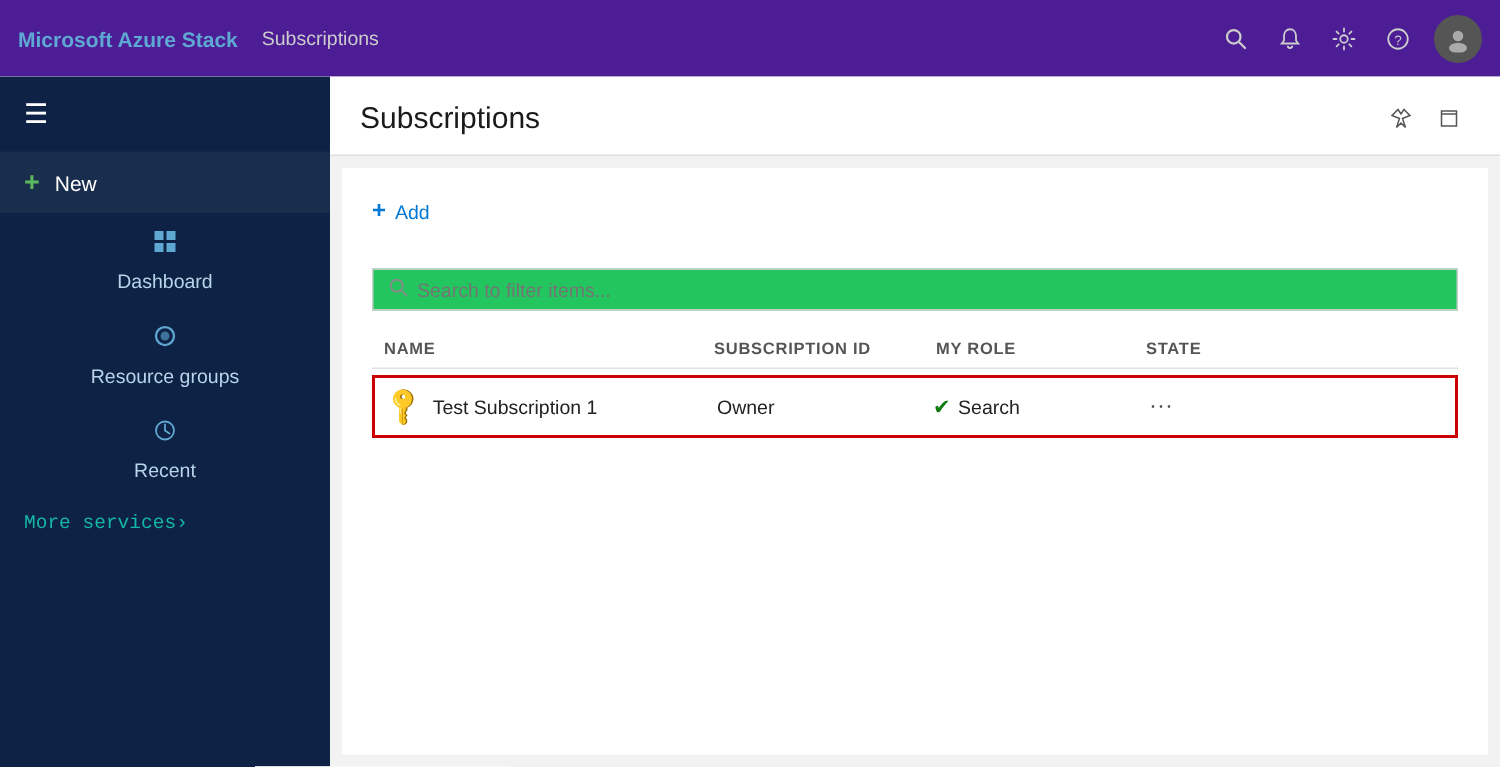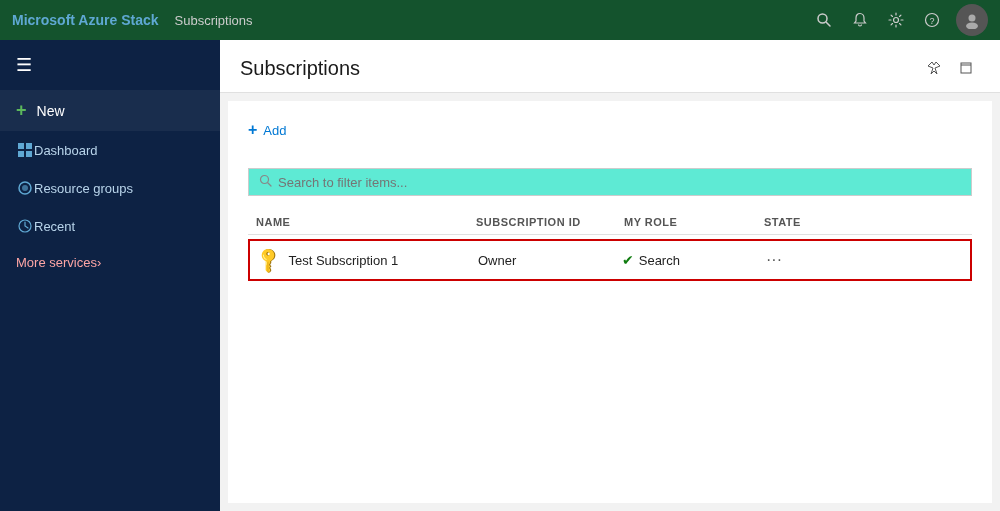--- a/index.html
+++ b/index.html
@@ -1,21 +1,21 @@
 <!DOCTYPE html>
 <html><head>
   <meta charset="utf-8">
   <style>
     * { margin: 0; padding: 0; box-sizing: border-box; }
     body { width: 1000px; height: 511px; font-family: 'Segoe UI', Arial, sans-serif; display: flex; flex-direction: column; overflow: hidden; background: #f2f2f2; }
 
     
     .topbar {
-      background: #14532d;
-      height: 40px;
+      background: #4c1d95;
+      height: 51px;
       display: flex;
       align-items: center;
       padding: 0 12px;
       color: #fff;
       flex-shrink: 0;
     }
     .topbar-brand {
       font-size: 14px;
       font-weight: 600;
       color: #5fa8d3;
@@ -83,21 +83,22 @@
       cursor: pointer;
       padding: 4px;
     }
     .sidebar-item {
       display: flex;
       align-items: center;
       padding: 10px 16px;
       color: #b8d4ea;
       font-size: 13px;
       cursor: pointer;
-      gap: 0;
+      gap: 10px;
+      flex-direction: column;
     }
     .sidebar-item.active {
       background: rgba(255,255,255,0.12);
       color: #fff;
       border-left: 3px solid #e8f0fe;
     }
     .sidebar-item .icon {
       width: 18px;
       height: 18px;
       display: flex;
@@ -117,24 +118,25 @@
     }
     .plus-icon {
       color: #5cb85c;
       font-size: 18px;
       font-weight: bold;
     }
     .more-services {
       display: flex;
       align-items: center;
       padding: 10px 16px;
-      color: #fca5a5;
+      color: #14b8a6;
       font-size: 13px;
       cursor: pointer;
       gap: 0;
+      font-family: Liberation Mono, monospace;
     }
 
     
     .content-area {
       flex: 1;
       display: flex;
       flex-direction: column;
       background: #f2f2f2;
       overflow: hidden;
     }
@@ -192,21 +194,21 @@
       font-weight: bold;
     }
 
     .search-bar {
       display: flex;
       align-items: center;
       border: 1px solid #ccc;
       padding: 5px 10px;
       margin-bottom: 14px;
       gap: 6px;
-      background: #5eead4;
+      background: #22c55e;
       margin-top: 25px;
     }
     .search-icon { color: #888; font-size: 13px; }
     .search-input {
       border: none;
       outline: none;
       font-size: 13px;
       color: #555;
       flex: 1;
       background: transparent;

